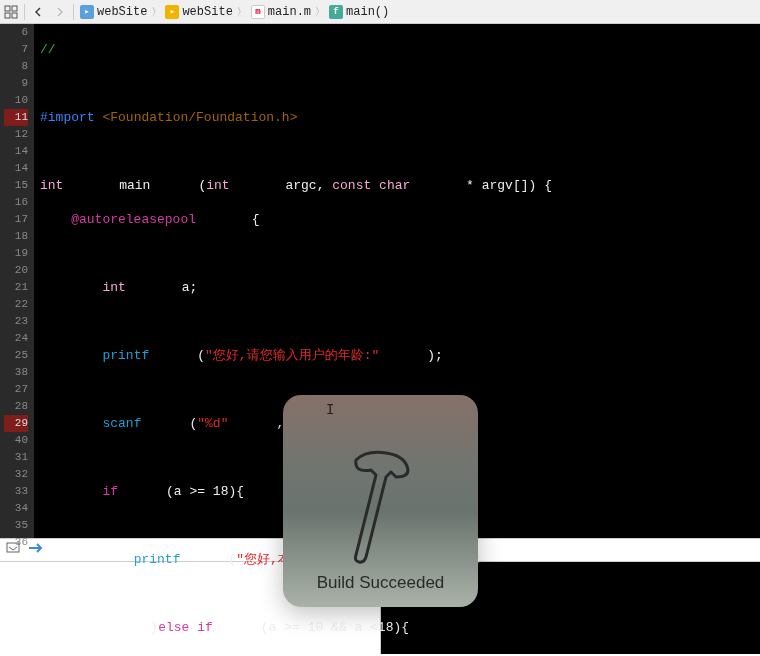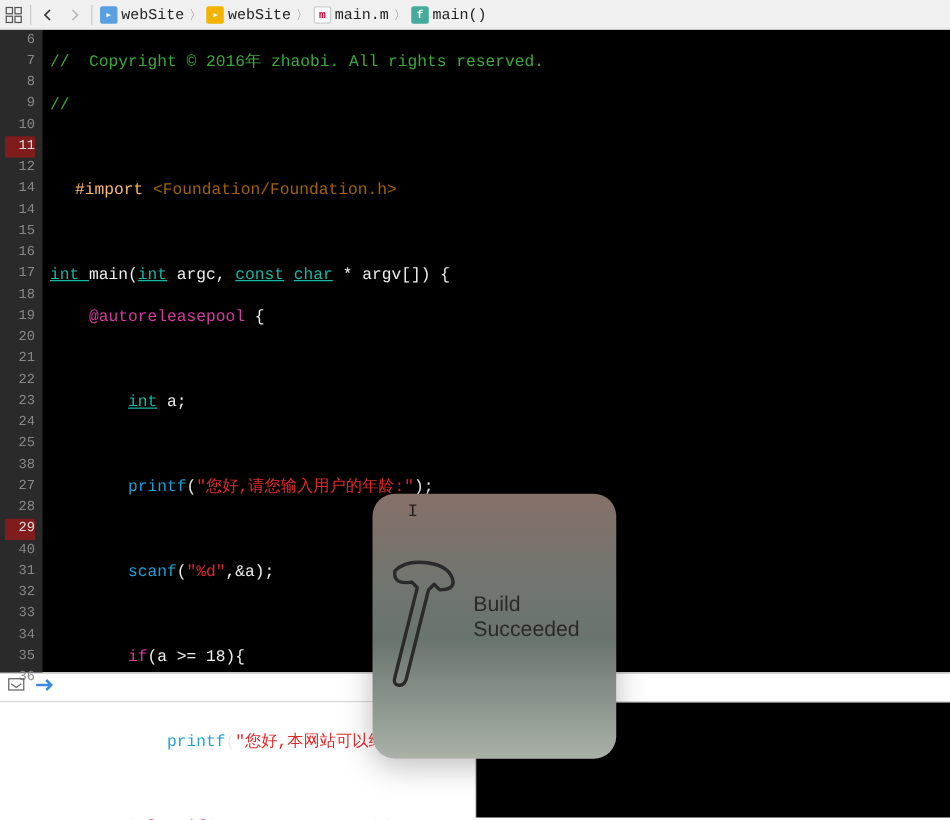--- a/index.html
+++ b/index.html
@@ -31,45 +31,45 @@
 .gutter {
   background: #2a2a2a; width: 34px; text-align: right;
   padding: 0 6px 0 4px; color: #888; font-size: 11px;
   user-select: none;
 }
 .gutter div { height: 17px; }
 .gutter .hl { background: #7f1d1d; color: #ddd; }
 .code { flex: 1; padding-left: 6px; color: #eee; white-space: pre; position: relative; }
 .cline { height: 17px; }
 .c-comment { color: #3daa3d; }
-.c-pre { color: #fdba74; margin-left: 20px; }
+.c-pre { color: #3b82f6; }
 .c-inc { color: #a16207; }
 .c-kw { color: #d63aa3; margin-top: 12px; }
-.c-type { color: #14b8a6; text-decoration: underline; }
+.c-type { color: #f9a8d4; }
 .c-func { color: #1f9fd6; }
 .c-str { color: #e02a2a; }
-.c-id { color: #eee; }
+.c-id { color: #eee; margin-left: 48px; }
 .divider {
   height: 24px; background: #fff; border-top: 1px solid #ccc; border-bottom: 1px solid #ccc;
   display: flex; align-items: center; padding: 0 6px; gap: 8px;
 }
 .dv-icon { color: #555; }
 .dv-arrow { color: #3a8adb; font-size: 14px; }
 .console {
   display: flex; height: 92px; background: #fff;
 }
 .console-left { flex: 1; background: #fff; border-right: 1px solid #ccc; }
 .console-right { flex: 1; background: #000; }
 .build-popup {
   position: absolute;
-  left: 298px; top: 395px;
+  left: 283px; top: 395px;
   width: 195px; height: 212px;
   background: linear-gradient(180deg,#867068 0%,#707570 35%,#6a746e 55%,#aab2a8 100%);
   border-radius: 18px;
-  display: flex; flex-direction: row; align-items: center; justify-content: flex-end;
+  display: flex; flex-direction: column; align-items: center; justify-content: flex-end;
   color: #222; font-family: -apple-system, Helvetica, Arial, sans-serif;
   box-shadow: 0 6px 24px rgba(0,0,0,0.25);
 }
 .build-popup svg { margin-bottom: 8px; }
 .build-popup .label { font-size: 17px; margin-bottom: 14px; color: #2a2a2a; }
 .cursor-ibeam { position: absolute; left: 326px; top: 402px; color: #222; font-size: 14px; pointer-events: none; }
 </style>
 </head>
 <body>
 
@@ -145,21 +145,20 @@
       <div class="hl">29</div>
       <div>40</div>
       <div>31</div>
       <div>32</div>
       <div>33</div>
       <div>34</div>
       <div>35</div>
       <div>36</div>
     </div>
   <div class="code">
-<div class="cline"><span class="c-comment">//  Copyright © 2016年 zhaobi. All rights reserved.</span></div>
 <div class="cline"><span class="c-comment">//</span></div>
 <div class="cline"></div>
 <div class="cline"><span class="c-pre">#import </span><span class="c-inc">&lt;Foundation/Foundation.h&gt;</span></div>
 <div class="cline"></div>
 <div class="cline"><span class="c-type">int </span><span class="c-id">main</span><span class="c-id">(</span><span class="c-type">int</span><span class="c-id"> argc, </span><span class="c-type">const</span><span> </span><span class="c-type">char</span><span class="c-id"> * argv[]) {</span></div>
 <div class="cline"><span class="c-kw">    @autoreleasepool</span><span class="c-id"> {</span></div>
 <div class="cline"></div>
 <div class="cline"><span>        </span><span class="c-type">int</span><span class="c-id"> a;</span></div>
 <div class="cline"></div>
 <div class="cline"><span>        </span><span class="c-func">printf</span><span class="c-id">(</span><span class="c-str">"您好,请您输入用户的年龄:"</span><span class="c-id">);</span></div>

